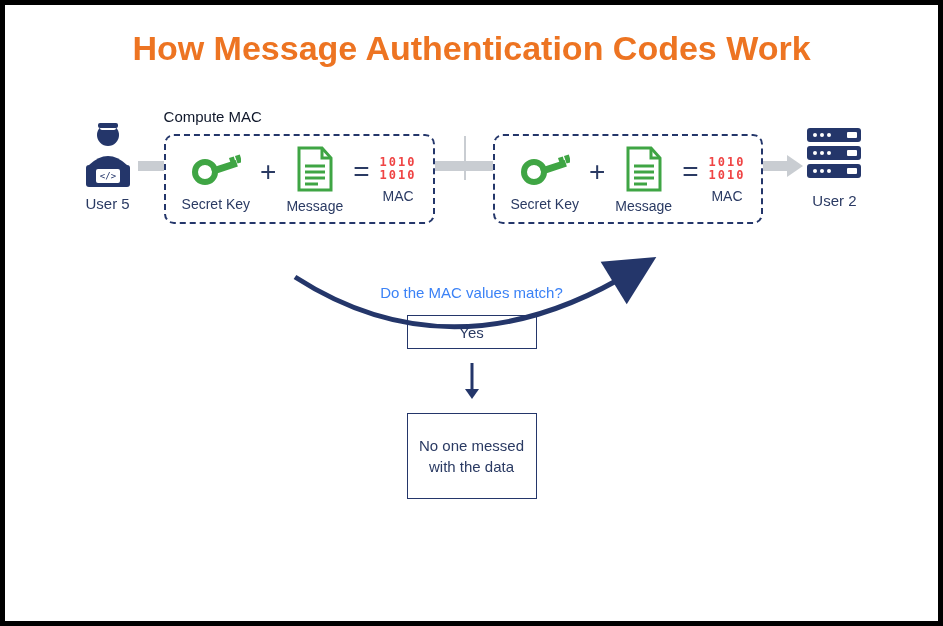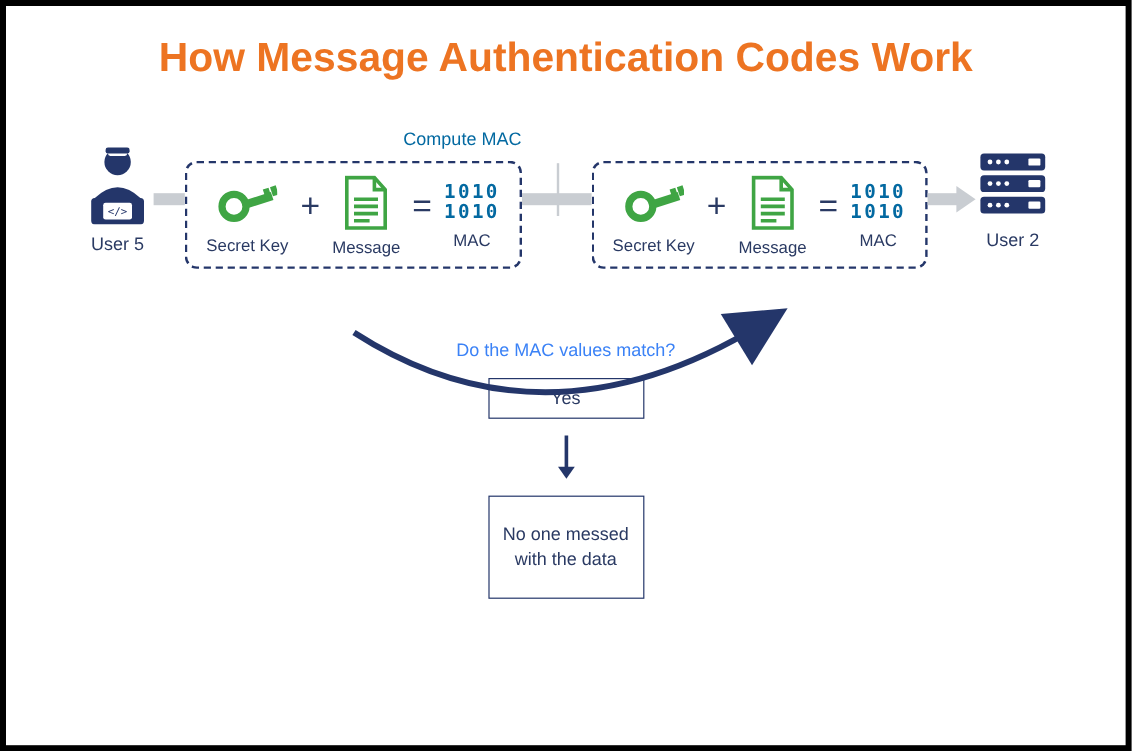--- a/index.html
+++ b/index.html
@@ -55,23 +55,23 @@
     border-bottom: 11px solid transparent;
     border-left: 16px solid #c9cdd2;
   }
   .mac-group {
     position: relative;
     padding-top: 26px;
   }
   .mac-group-title {
     position: absolute;
     top: 0; left: 0; right: 0;
-    text-align: right;
-    font-size: 15px;
-    color: #0369a1;
+    text-align: left;
+    font-size: 15px;
+    color: #0f172a;
   }
   .dashed-box {
     border: 2px dashed #24366a;
     border-radius: 10px;
     padding: 10px 16px 8px 16px;
     display: flex;
     align-items: center;
     justify-content: center;
     gap: 10px;
   }
@@ -87,23 +87,23 @@
   }
   .op {
     font-size: 28px;
     color: #2a3a63;
     font-weight: 500;
     align-self: flex-start;
     margin-top: 10px;
   }
   .mac-text {
     font-family: monospace;
-    font-size: 16px;
+    font-size: 12px;
     font-weight: bold;
-    color: #0369a1;
+    color: #ef4444;
     letter-spacing: 2px;
     line-height: 1.05;
     text-align: left;
   }
   .vsep {
     position: absolute;
     top: -30px;
     bottom: -14px;
     left: 50%;
     width: 2px;

